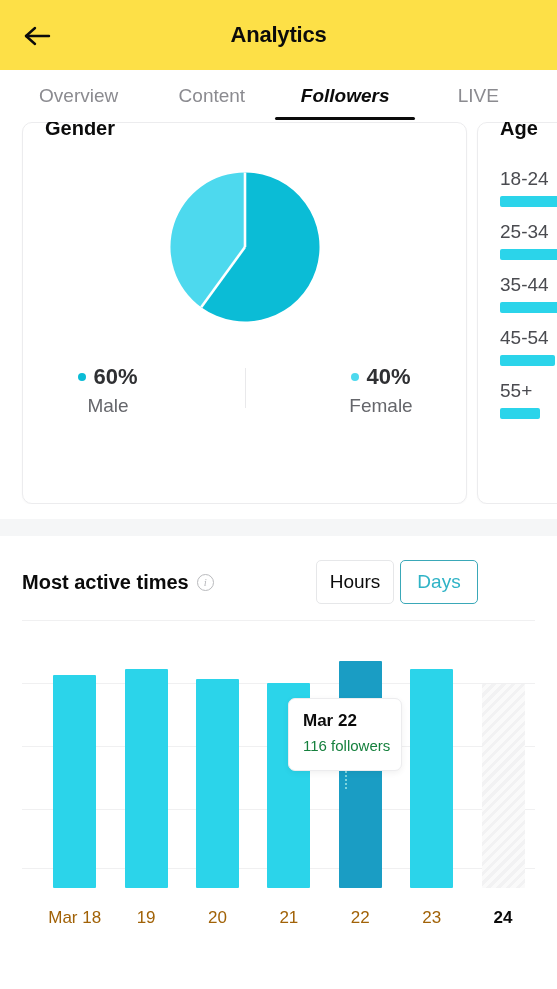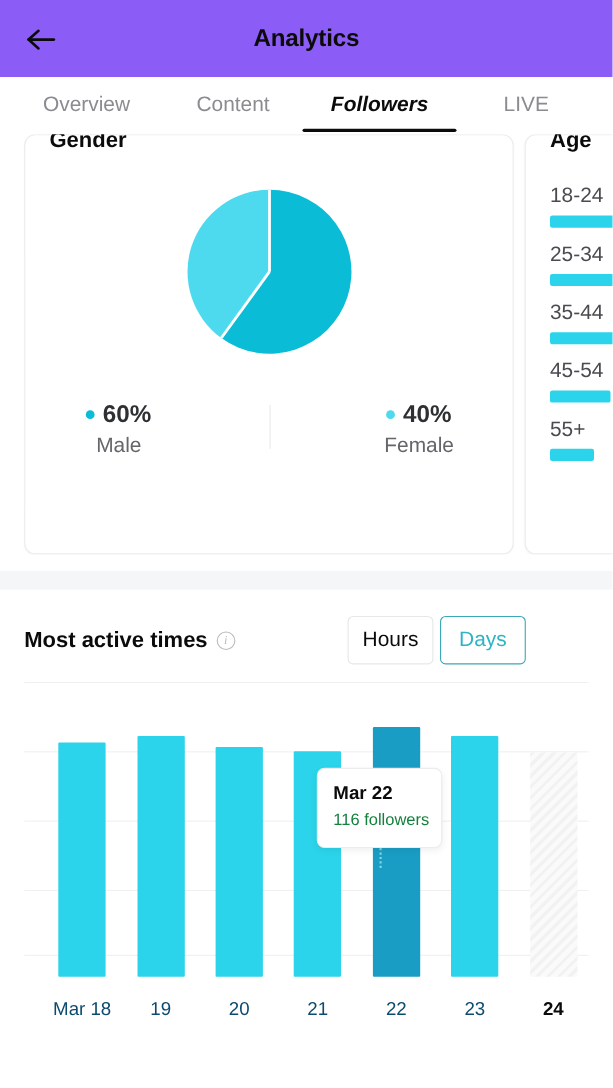--- a/index.html
+++ b/index.html
@@ -9,21 +9,21 @@
     background:#ffffff;
     overflow:hidden;
     -webkit-font-smoothing:antialiased;
   }
   .screen { position:relative; width:557px; height:989px; background:#fff; }
 
   
   .header {
     position:relative; height:70px;
     display:flex; align-items:center; justify-content:center;
-    background:#8b5cf6;
+    background:#fde047;
   }
   .back-btn {
     position:absolute; left:20px; top:19px;
     width:36px; height:34px;
     display:flex; align-items:center; justify-content:center;
     cursor:pointer;
   }
   .page-title {
     font-size:22px; font-weight:bold; color:#0b0b0b;
     letter-spacing:-0.2px;
@@ -147,21 +147,21 @@
     background:repeating-linear-gradient(135deg,
        #f2f2f3 0px, #f2f2f3 3px, #fafafa 3px, #fafafa 7px);
   }
 
   .xlabels {
     position:absolute; left:39px; bottom:22px; width:500px;
     display:flex;
   }
   .xlabel {
     width:71.4px; text-align:center;
-    font-size:17px; color:#0c4a6e;
+    font-size:17px; color:#a16207;
   }
   .xlabel.current { color:#0b0b0b; font-weight:bold; }
 
   
   .tooltip {
     position:absolute; left:288px; top:78px;
     width:114px; height:73px;
     background:#fff; border:1px solid #ececee; border-radius:7px;
     box-shadow:0 2px 6px rgba(0,0,0,0.06);
     padding:12px 0 0 14px;

